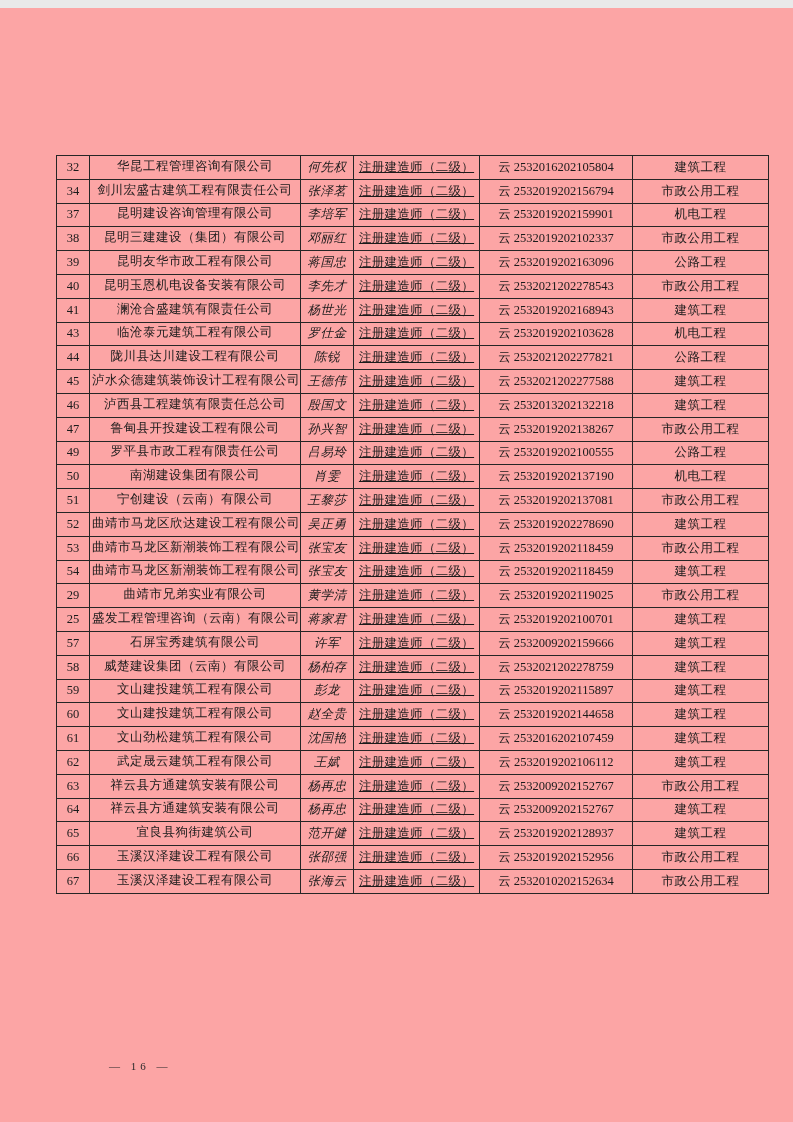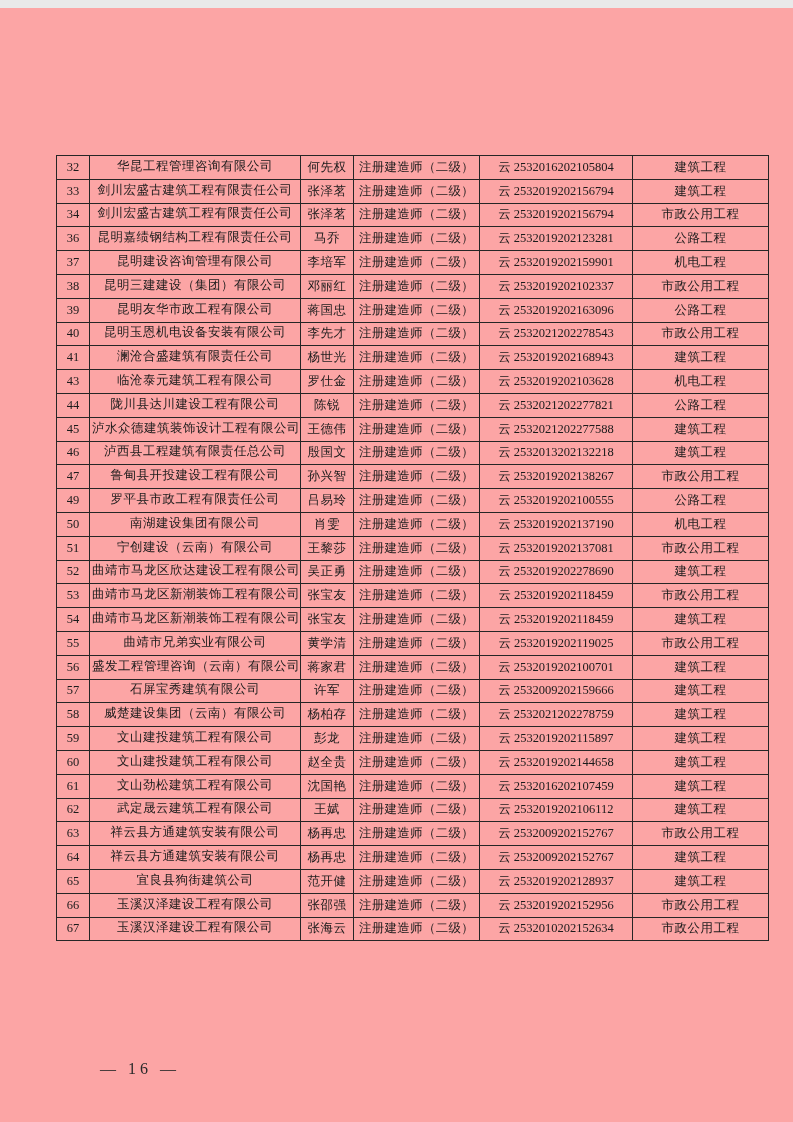--- a/index.html
+++ b/index.html
@@ -31,73 +31,57 @@
     padding: 0 2px;
     text-align: center;
     vertical-align: middle;
     font-size: 12.5px;
     line-height: 1.05;
     overflow: hidden;
     white-space: nowrap;
   }
   td.col-no       { width: 28px;  font-size: 12.5px; }
   td.col-company  { width: 206px; letter-spacing: 0.5px; font-family: Liberation Mono, monospace; }
-  td.col-person   { width: 48px;  letter-spacing: 0.5px; }
-  td.col-cred     { width: 121px; letter-spacing: 0.3px; }
+  td.col-person   { width: 48px;  letter-spacing: 0.5px; font-style: italic; }
+  td.col-cred     { width: 121px; letter-spacing: 0.3px; text-decoration: underline; }
   td.col-certno   { width: 148px; font-size: 12.5px; }
   td.col-category { width: 131px; letter-spacing: 0.5px; }
   .page-footer {
     position: absolute;
-    left: 100px;
+    left: 109px;
     top: 1052px;
-    font-size: 16px;
+    font-size: 11px;
     letter-spacing: 4px;
     color: #2a2a2a;
   }
 </style>
 </head>
 <body>
 
 <div class="page">
 
   <table class="reg-table">
     <tbody>
         <tr>
           <td class="col-no">32</td>
           <td class="col-company">华昆工程管理咨询有限公司</td>
           <td class="col-person">何先权</td>
           <td class="col-cred">注册建造师（二级）</td>
           <td class="col-certno">云 2532016202105804</td>
           <td class="col-category">建筑工程</td>
         </tr>
         <tr>
-          <td class="col-no">33</td>
-          <td class="col-company">剑川宏盛古建筑工程有限责任公司</td>
-          <td class="col-person">张泽茗</td>
-          <td class="col-cred">注册建造师（二级）</td>
-          <td class="col-certno">云 2532019202156794</td>
-          <td class="col-category">建筑工程</td>
-        </tr>
-        <tr>
           <td class="col-no">34</td>
           <td class="col-company">剑川宏盛古建筑工程有限责任公司</td>
           <td class="col-person">张泽茗</td>
           <td class="col-cred">注册建造师（二级）</td>
           <td class="col-certno">云 2532019202156794</td>
           <td class="col-category">市政公用工程</td>
         </tr>
         <tr>
-          <td class="col-no">36</td>
-          <td class="col-company">昆明嘉绩钢结构工程有限责任公司</td>
-          <td class="col-person">马乔</td>
-          <td class="col-cred">注册建造师（二级）</td>
-          <td class="col-certno">云 2532019202123281</td>
-          <td class="col-category">公路工程</td>
-        </tr>
-        <tr>
           <td class="col-no">37</td>
           <td class="col-company">昆明建设咨询管理有限公司</td>
           <td class="col-person">李培军</td>
           <td class="col-cred">注册建造师（二级）</td>
           <td class="col-certno">云 2532019202159901</td>
           <td class="col-category">机电工程</td>
         </tr>
         <tr>
           <td class="col-no">38</td>
           <td class="col-company">昆明三建建设（集团）有限公司</td>
@@ -212,29 +196,29 @@
         </tr>
         <tr>
           <td class="col-no">54</td>
           <td class="col-company">曲靖市马龙区新潮装饰工程有限公司</td>
           <td class="col-person">张宝友</td>
           <td class="col-cred">注册建造师（二级）</td>
           <td class="col-certno">云 2532019202118459</td>
           <td class="col-category">建筑工程</td>
         </tr>
         <tr>
-          <td class="col-no">55</td>
+          <td class="col-no">29</td>
           <td class="col-company">曲靖市兄弟实业有限公司</td>
           <td class="col-person">黄学清</td>
           <td class="col-cred">注册建造师（二级）</td>
           <td class="col-certno">云 2532019202119025</td>
           <td class="col-category">市政公用工程</td>
         </tr>
         <tr>
-          <td class="col-no">56</td>
+          <td class="col-no">25</td>
           <td class="col-company">盛发工程管理咨询（云南）有限公司</td>
           <td class="col-person">蒋家君</td>
           <td class="col-cred">注册建造师（二级）</td>
           <td class="col-certno">云 2532019202100701</td>
           <td class="col-category">建筑工程</td>
         </tr>
         <tr>
           <td class="col-no">57</td>
           <td class="col-company">石屏宝秀建筑有限公司</td>
           <td class="col-person">许军</td>

